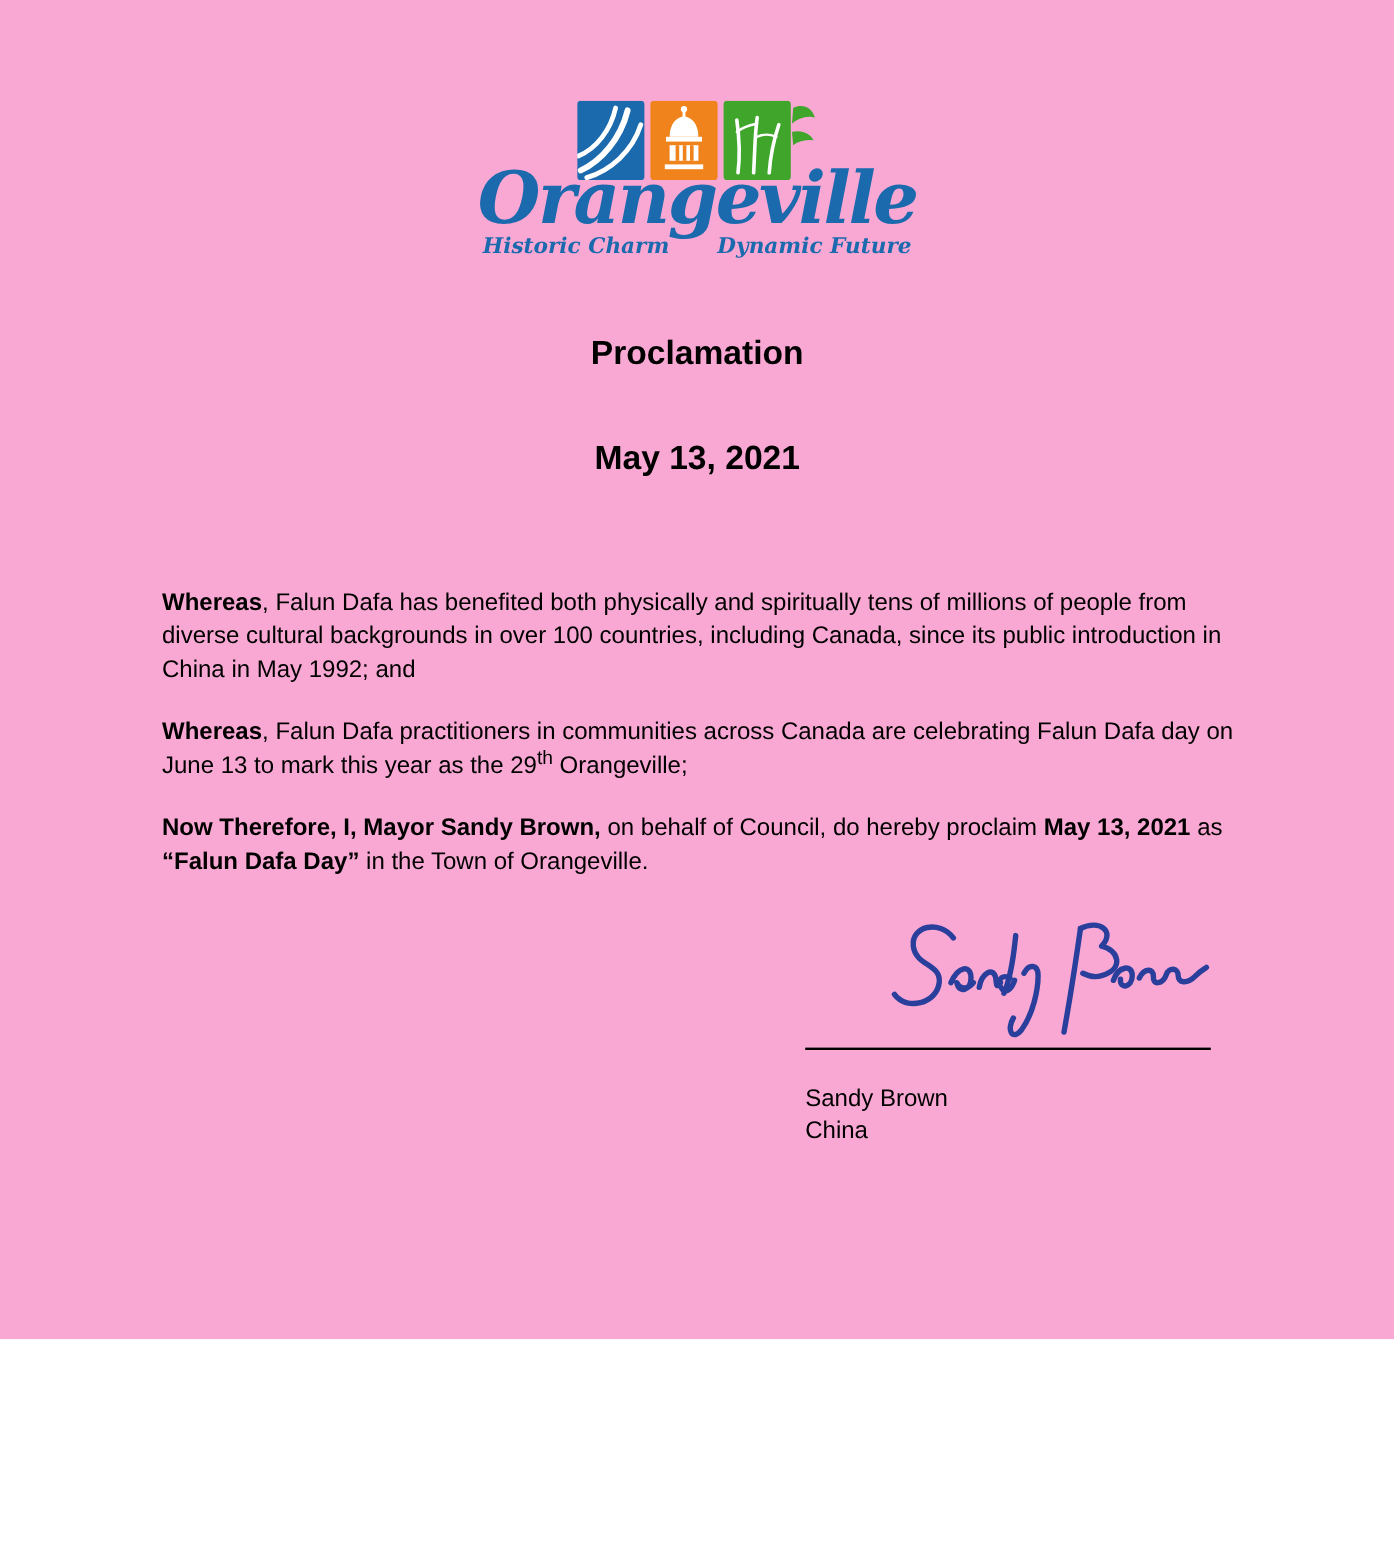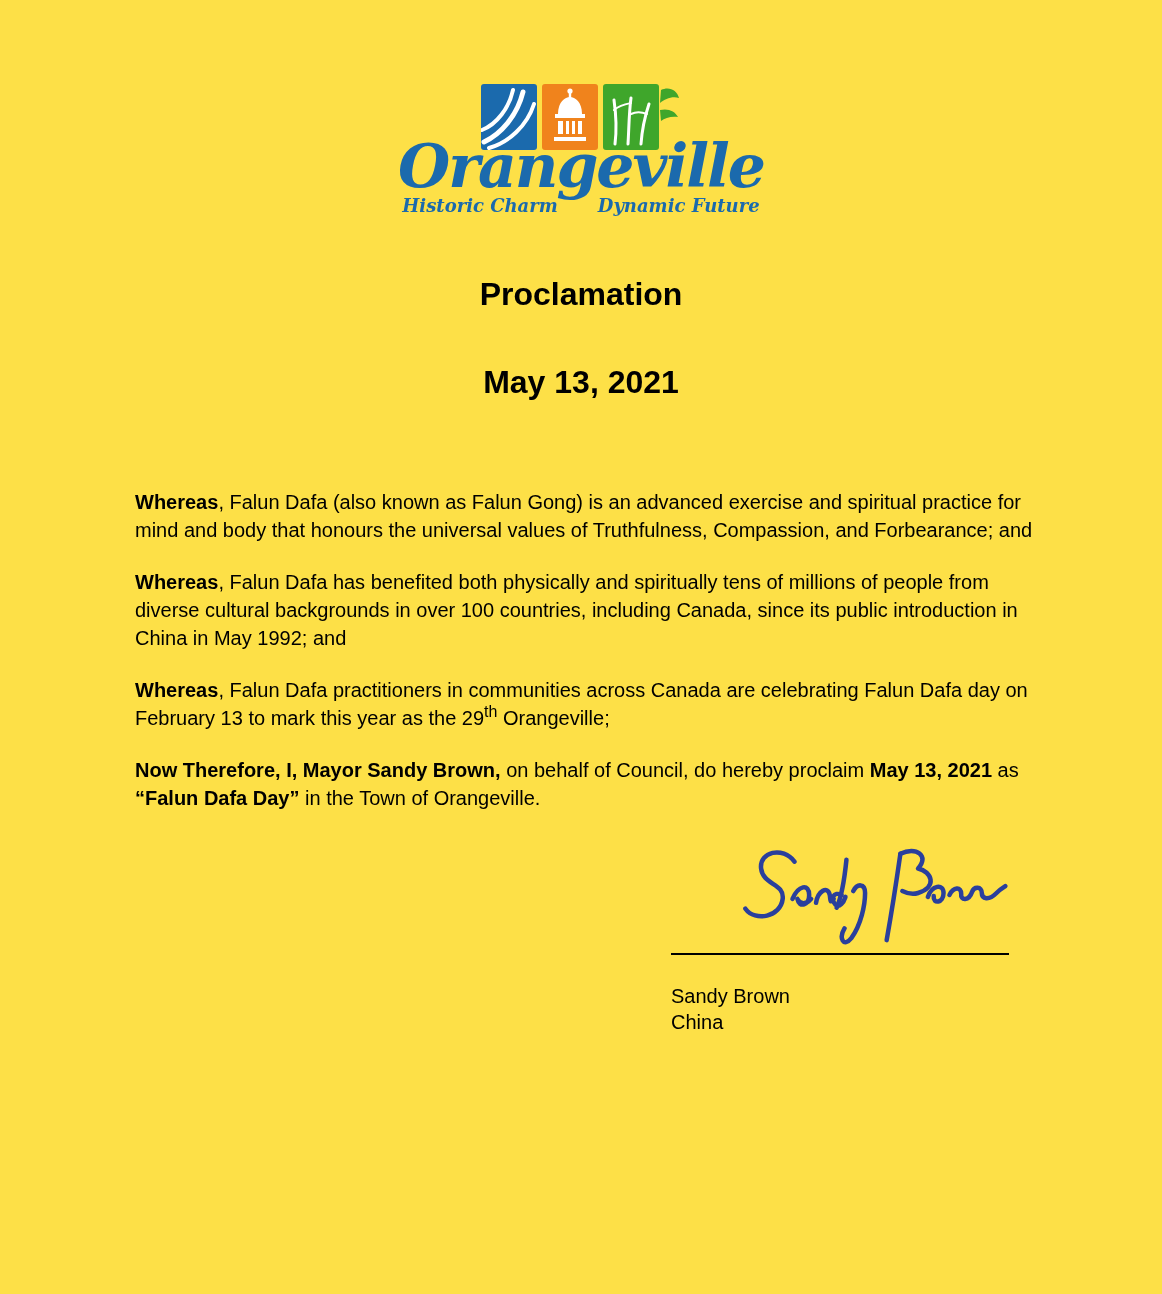--- a/index.html
+++ b/index.html
@@ -7,22 +7,22 @@
     --logo-orange: #f0831c;
     --logo-green: #3fa62b;
     --sig-blue: #2a3f9c;
     --ink: #000000;
   }
   * { margin: 0; padding: 0; box-sizing: border-box; }
   html, body { background: #ffffff; }
   #page {
     position: relative;
     width: 1162px;
-    height: 1294px;
-    background: #fde047;
+    height: 1116px;
+    background: #f9a8d4;
     font-family: "Liberation Sans", "DejaVu Sans", sans-serif;
     color: var(--ink);
     overflow: hidden;
   }
   
   .logo-wrap {
     width: fit-content;
     margin: 84px auto 0;
     text-align: center;
   }
@@ -46,21 +46,21 @@
     font-weight: bold;
     font-size: 18px;
     line-height: 24px;
     color: var(--logo-blue);
     margin-top: -2px;
   }
   
   .doc-title {
     text-align: center;
     font-weight: bold;
-    font-size: 32px;
+    font-size: 28px;
     line-height: 36px;
   }
   #title-main    { margin-top: 58px; }
   #title-date    { margin-top: 52px; }
   #title-subject { margin-top: 51px; }
   
   .body-block {
     margin: 88px 0 0 135px;
     width: 900px;
   }
@@ -136,23 +136,22 @@
     <div class="logo-tagline">
       <span>Historic Charm</span>
       <span>Dynamic Future</span>
     </div>
   </div>
 
   <div id="title-main" class="doc-title">Proclamation</div>
   <div id="title-date" class="doc-title">May 13, 2021</div>
 
   <div class="body-block">
-      <p><strong>Whereas</strong><span>, Falun Dafa (also known as Falun Gong) is an advanced exercise and spiritual practice for mind and body that honours the universal values of Truthfulness, Compassion, and Forbearance; and</span></p>
       <p><strong>Whereas</strong><span>, Falun Dafa has benefited both physically and spiritually tens of millions of people from diverse cultural backgrounds in over 100 countries, including Canada, since its public introduction in China in May 1992; and</span></p>
-      <p><strong>Whereas</strong><span>, Falun Dafa practitioners in communities across Canada are celebrating Falun Dafa day on February 13 to mark this year as the 29</span><sup>th</sup><span> Orangeville;</span></p>
+      <p><strong>Whereas</strong><span>, Falun Dafa practitioners in communities across Canada are celebrating Falun Dafa day on June 13 to mark this year as the 29</span><sup>th</sup><span> Orangeville;</span></p>
       <p><strong>Now Therefore, I, Mayor Sandy Brown,</strong><span> on behalf of Council, do hereby proclaim </span><strong>May 13, 2021</strong><span> as </span><strong>“Falun Dafa Day”</strong><span> in the Town of Orangeville.</span></p>
     </div>
 
   <div class="sign-block">
     <svg class="sign-svg" width="280" height="103" viewBox="0 0 280 105" fill="none" stroke="var(--sig-blue)" stroke-width="4.6" stroke-linecap="round" stroke-linejoin="round">
 
       <path d="M64,20 C52,4 28,10 30,27 C32,44 54,42 52,58 C50,76 24,82 14,68"></path>
       <path d="M62,58 C68,44 79,42 79,54 C79,64 69,68 67,58 C70,64 76,64 81,58"></path>
       <path d="M86,62 C88,50 98,44 100,54 C101,60 100,63 104,58"></path>
       <path d="M117,18 C115,38 111,58 107,67"></path>

